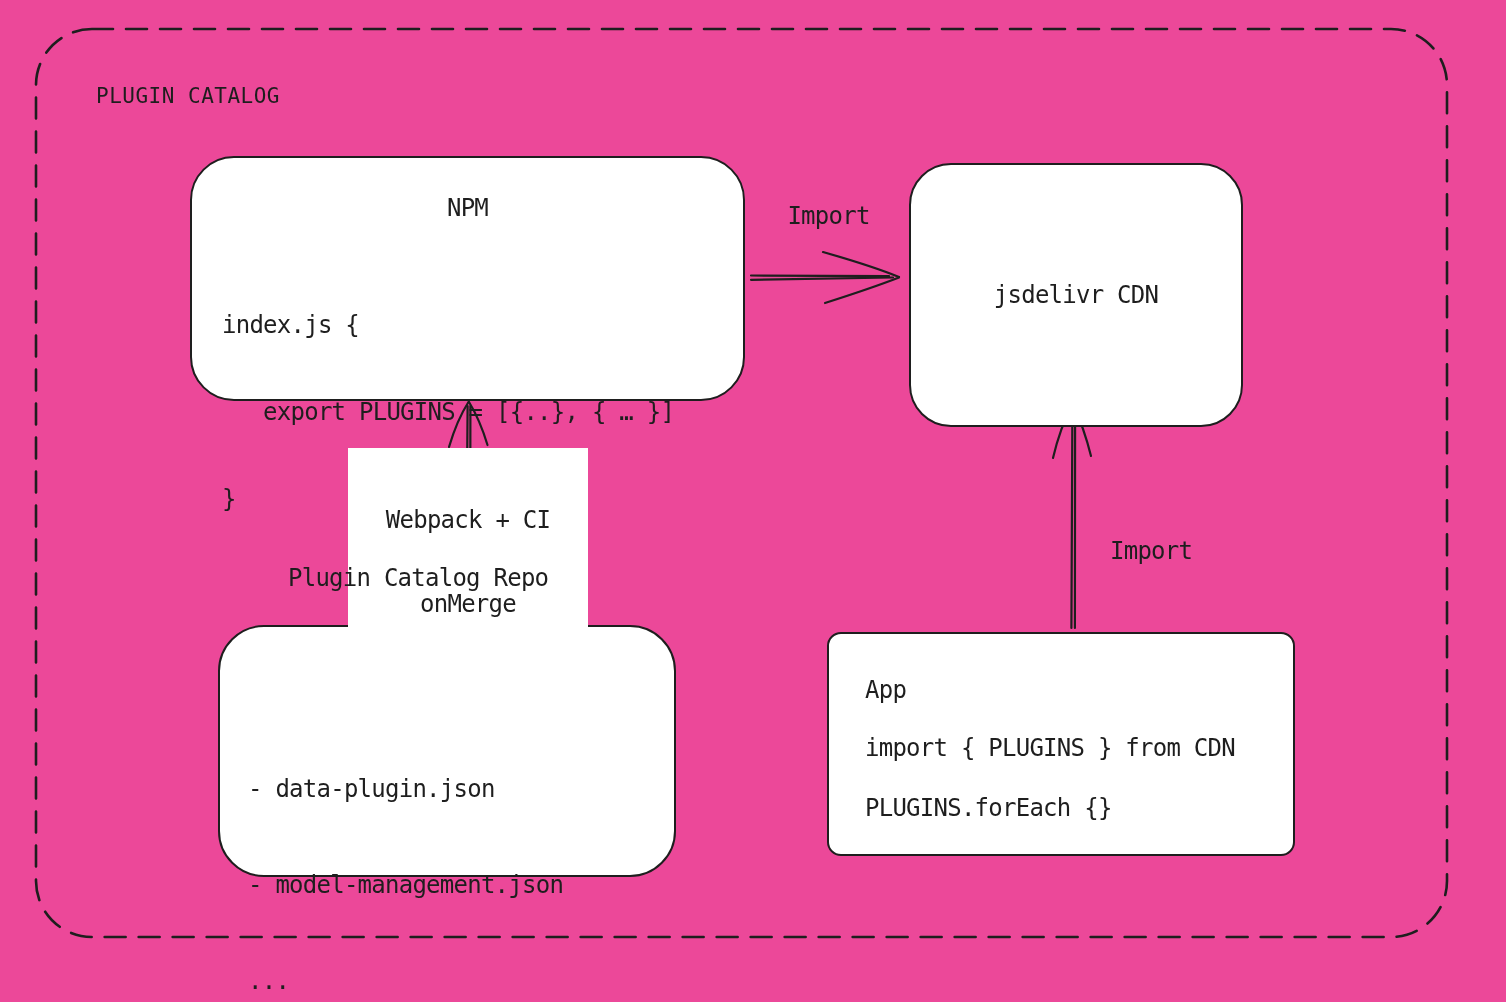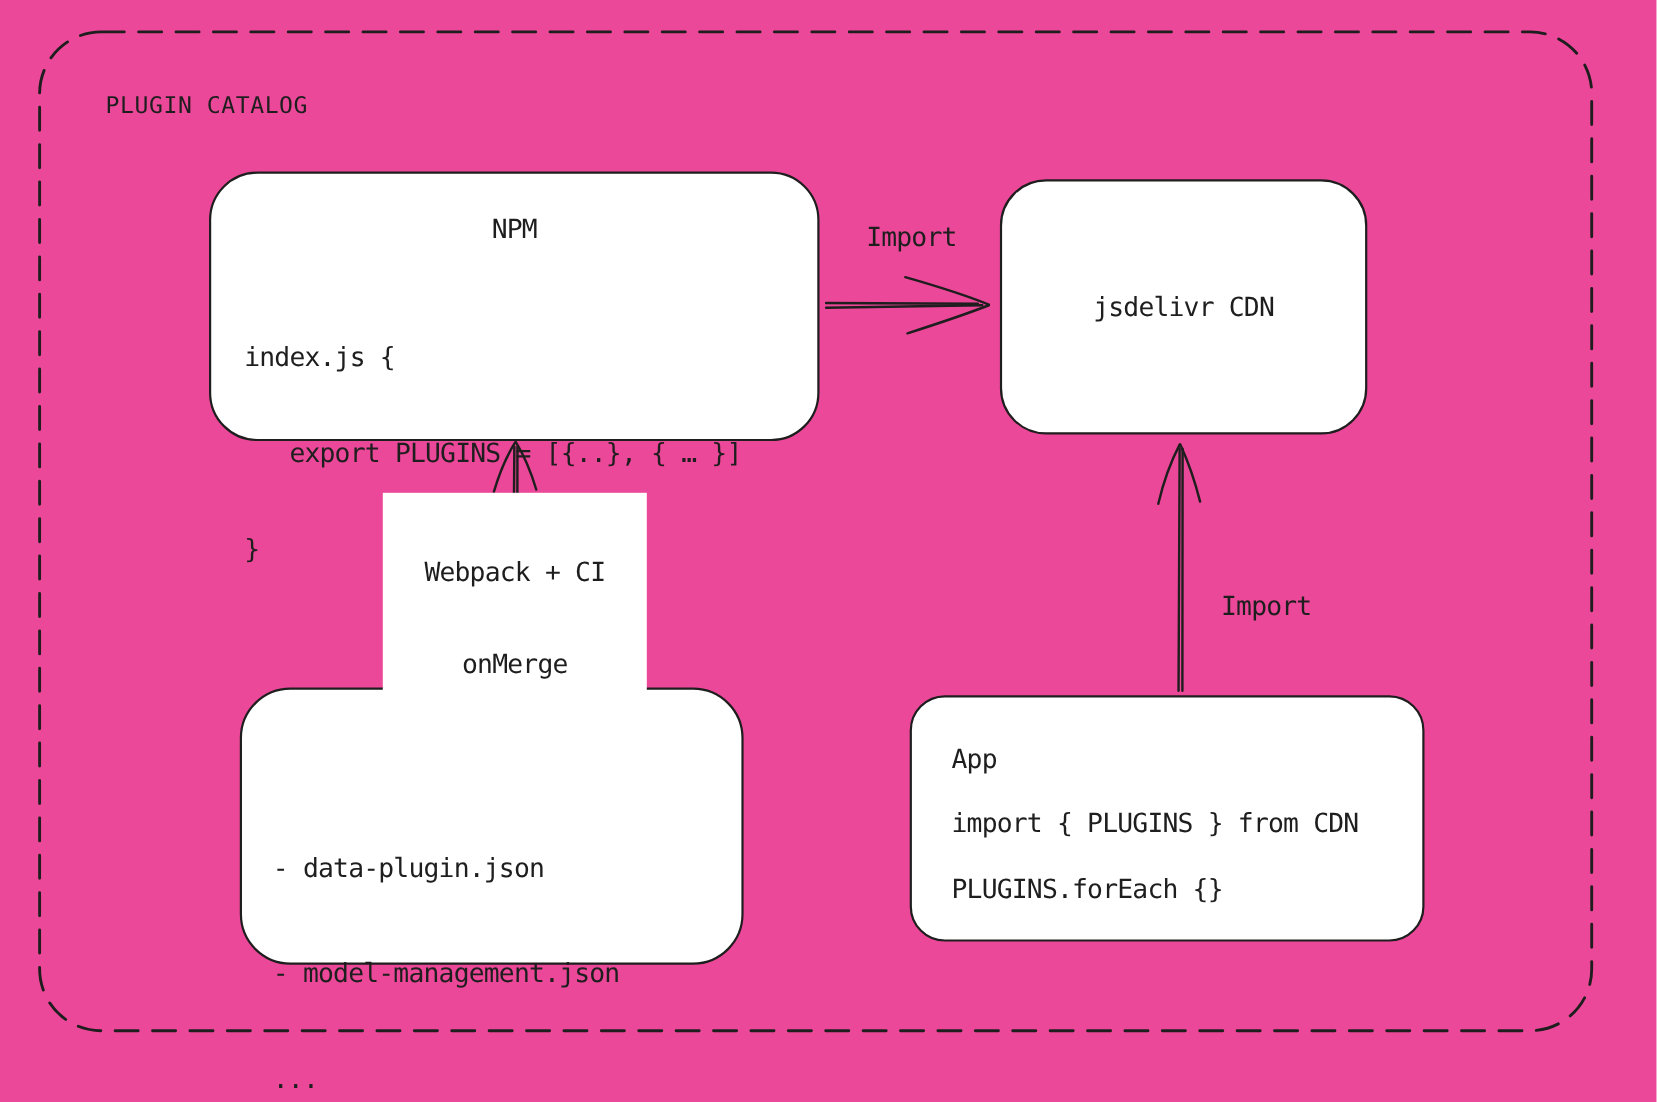--- a/index.html
+++ b/index.html
@@ -41,29 +41,29 @@
     font-size: 21px;
     letter-spacing: 0.5px;
     white-space: pre;
   }
   
   .node-npm { left: 190px; top: 156px; width: 555px; height: 245px; border-radius: 44px; }
   .npm-title { left: 0; top: 36px; width: 100%; text-align: center; }
   .npm-code { left: 30px; top: 95px; }
   
   .node-cdn {
-    left: 909px; top: 163px; width: 334px; height: 232px; border-radius: 42px;
+    left: 909px; top: 163px; width: 334px; height: 264px; border-radius: 42px;
     display: flex; align-items: center; justify-content: center;
   }
   .cdn-label { position: static; font-size: 24px; letter-spacing: -0.75px; white-space: pre; }
   
   .node-repo { left: 218px; top: 625px; width: 458px; height: 252px; border-radius: 46px; }
   .repo-code { left: 28px; top: 82px; line-height: 32px; }
   
-  .node-app { left: 827px; top: 632px; width: 468px; height: 224px; border-radius: 32px; }
+  .node-app { left: 827px; top: 632px; width: 468px; height: 224px; border-radius: 14px; }
   .app-title { left: 36px; top: 42px; }
   .app-line1 { left: 36px; top: 100px; }
   .app-line2 { left: 36px; top: 160px; }
   
   .cache-label { left: 766px; top: 202px; width: 125px; text-align: center; }
   .build-label {
     left: 348px; top: 448px; width: 240px;
     text-align: center; line-height: 28px;
     background: #ffffff; padding: 2px 0;
   }
@@ -116,20 +116,21 @@
     <div class="cdn-label">jsdelivr CDN</div>
   </div>
 
   <div class="txt cache-label">Import</div>
 
   <div class="txt build-label">
     <div>Webpack + CI</div>
     <div>onMerge</div>
   </div>
 
+  <div class="txt repo-title">Plugin Catalog Repo</div>
 
   <div class="node node-repo">
     <div class="txt repo-code">
       <div>- data-plugin.json</div>
       <div>- model-management.json</div>
       <div>...</div>
     </div>
   </div>
 
   <div class="node node-app">

